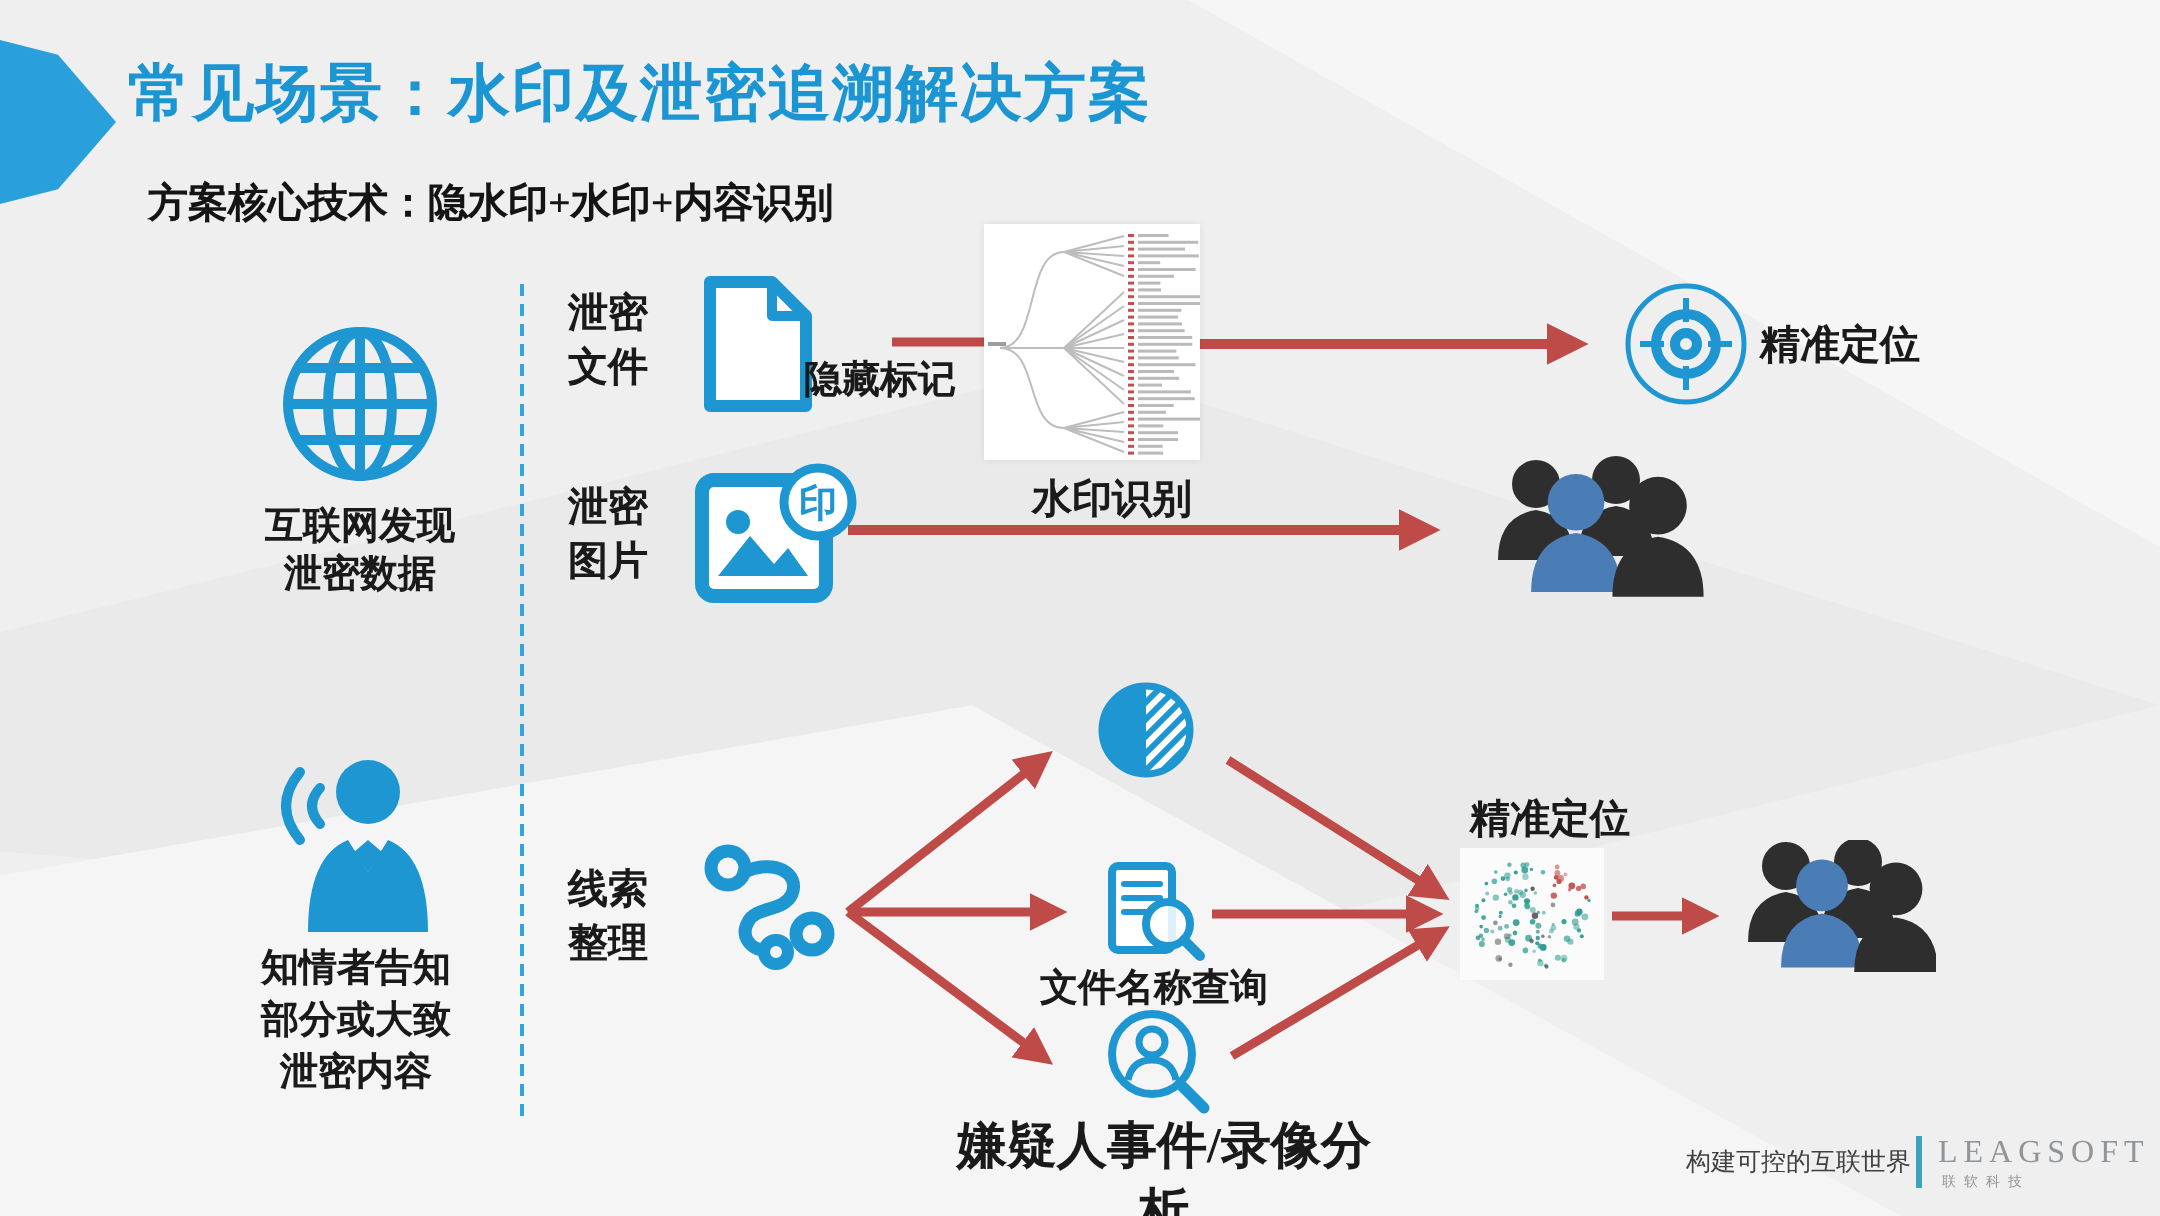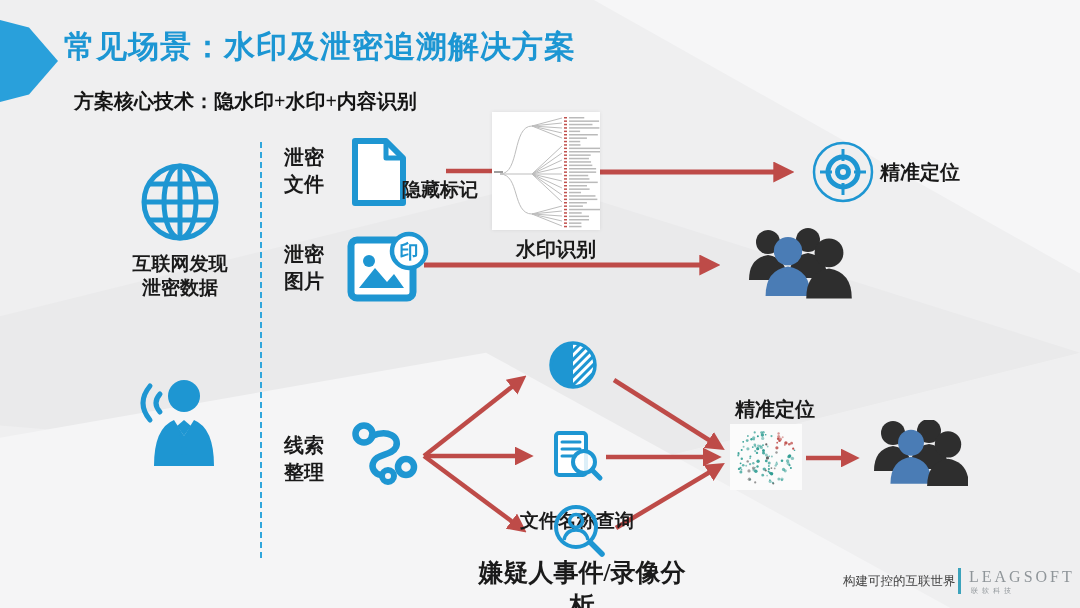--- a/index.html
+++ b/index.html
@@ -30,21 +30,21 @@
   .row2-input{left:284px;top:241px;font-size:20px;line-height:27px;}
   .img-icon{left:346px;top:228px;}
   .wm-label{left:516px;top:236px;font-size:20px;}
   .group1{left:744px;top:226px;}
   .group1-label{left:740px;top:301px;width:112px;text-align:center;font-size:20px;}
   .row3-input{left:284px;top:432px;font-size:20px;line-height:27px;}
   .route-icon{left:350px;top:421px;}
   .pie-icon{left:548px;top:340px;}
   .branch1-label{left:503px;top:397px;width:148px;text-align:center;font-size:19px;}
   .docmag-icon{left:548px;top:429px;}
-  .branch2-label{left:503px;top:481px;width:148px;text-align:center;font-size:19px;margin-top:27px;}
+  .branch2-label{left:503px;top:481px;width:148px;text-align:center;font-size:19px;}
   .personmag-icon{left:550px;top:502px;}
   .branch3-label{left:478px;top:556px;width:208px;text-align:center;font-size:25px;}
   .merge-label{left:735px;top:396px;font-size:20px;}
   .scatter{left:730px;top:424px;}
   .group2{left:872px;top:420px;}
   .group2-label{left:860px;top:492px;width:118px;text-align:center;font-size:20px;}
   .footer-slogan{left:843px;top:573px;font-size:12.5px;color:#404040;font-weight:normal;}
   .footer-bar{position:absolute;left:958px;top:568px;width:3px;height:26px;background:#3CA3BC;}
   .brand{left:969px;top:568px;font-size:16px;color:#8F9599;letter-spacing:3px;font-weight:normal;text-align:center;}
   .brand-sub{left:971px;top:586px;font-size:7px;color:#8F9599;letter-spacing:4px;font-weight:normal;}
@@ -97,20 +97,23 @@
   <svg class="abs src2-icon" width="108" height="98" viewBox="0 0 108 98">
     <g stroke="#1E96D2" stroke-width="5" fill="none" stroke-linecap="round">
       <path d="M38 22 Q30 31 38 40"></path>
       <path d="M28 14 Q14 31 28 48"></path>
     </g>
     <circle cx="62" cy="24" r="16" fill="#1E96D2"></circle>
     <path d="M32 94 Q32 56 52 48 L62 64 L72 48 Q92 56 92 94 Z" fill="#1E96D2"></path>
     <path d="M62 64 L55 54 L62 48 L69 54 Z" fill="#1E96D2"></path>
     <path d="M62 64 L57 60 L61 90 L63 90 L67 60 Z" fill="#1E96D2"></path>
   </svg>
+  <div class="label src2-label">知情者告知
+部分或大致
+泄密内容</div>
 
   <div class="label row1-input">泄密
 文件</div>
   <svg class="abs doc-icon" width="58" height="72" viewBox="0 0 58 72">
     <path d="M5 5 H36 L53 22 V67 H5 Z" fill="#fff" stroke="#1E96D2" stroke-width="6" stroke-linejoin="round"></path>
     <path d="M36 5 V22 H53" fill="none" stroke="#1E96D2" stroke-width="5" stroke-linejoin="round"></path>
   </svg>
   <div class="label hidden-mark">隐藏标记</div>
 
   <svg class="abs tree" width="108" height="118" viewBox="0 0 108 118">

